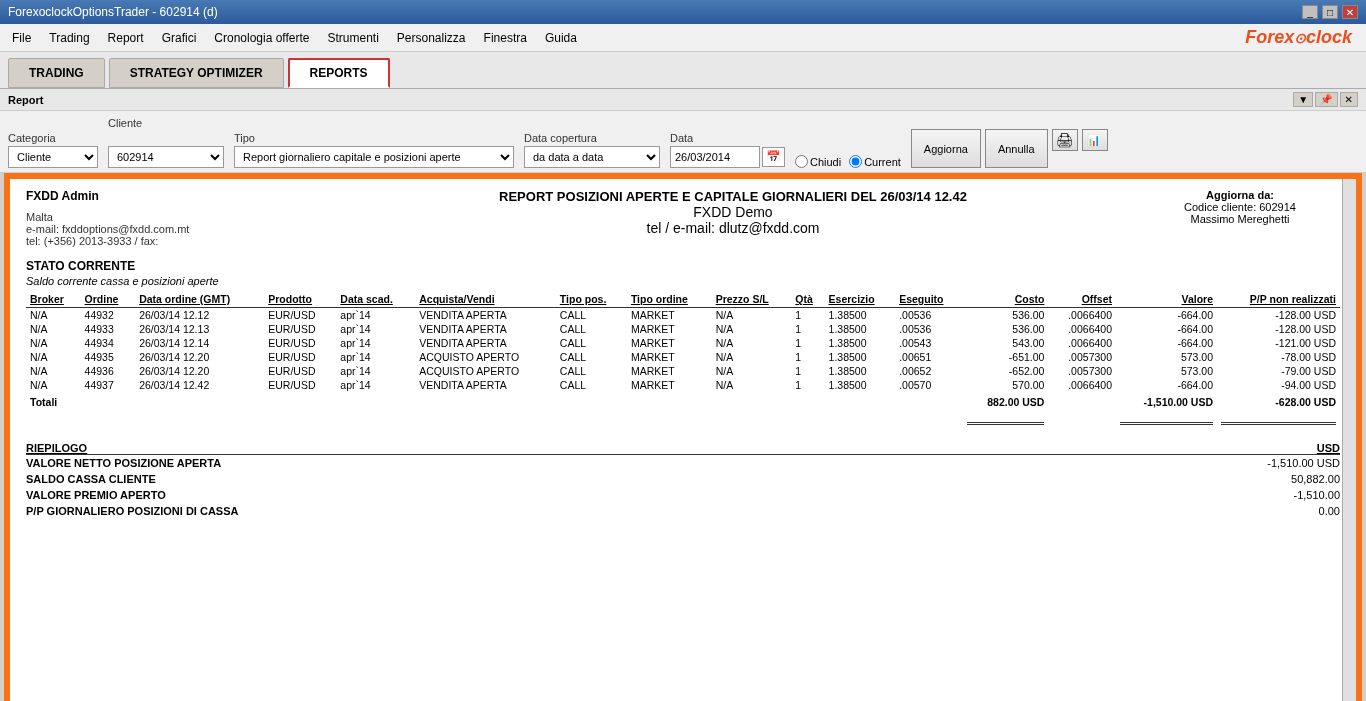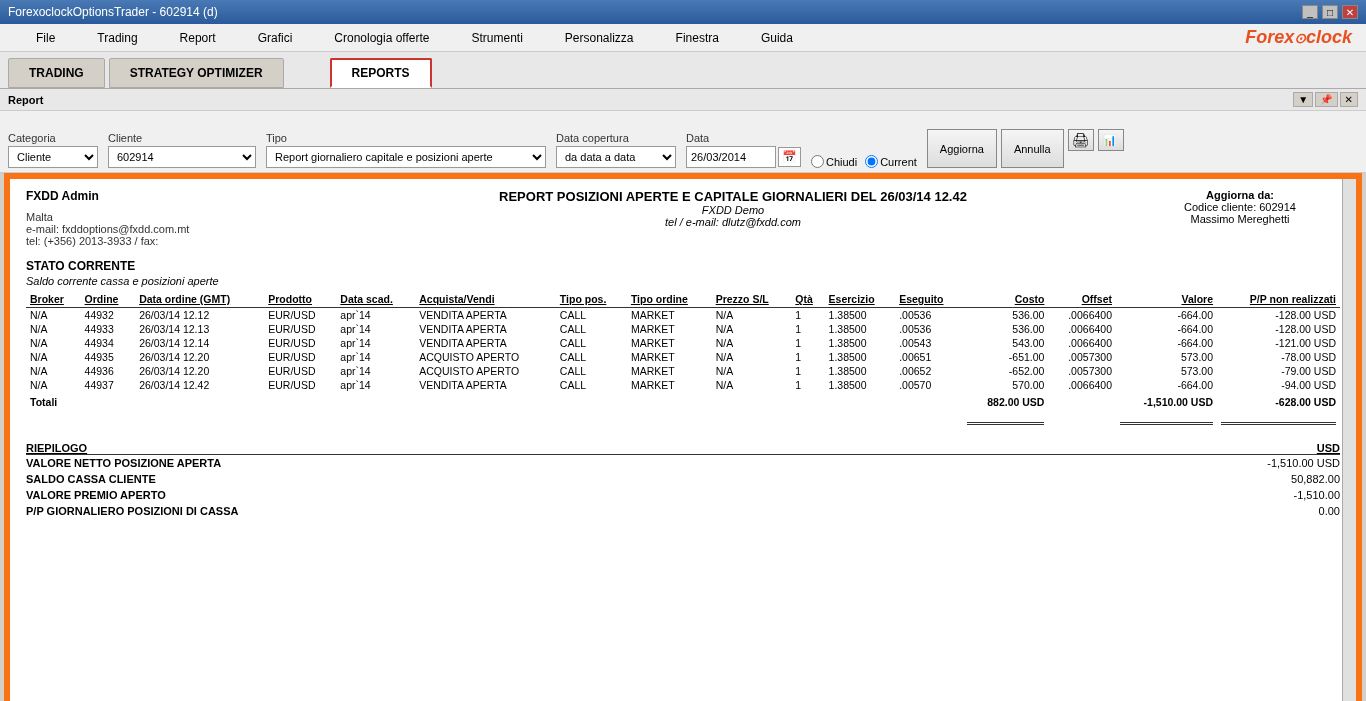--- a/index.html
+++ b/index.html
@@ -37,21 +37,20 @@
       justify-content: space-between;
       height: 28px;
       border-bottom: 1px solid #ccc;
     }
     .menubar-items { display: flex; gap: 2px; }
     .menubar-item {
       padding: 3px 8px;
       font-size: 12px;
       cursor: pointer;
       border-radius: 2px;
-      margin-left: 24px;
     }
     .forex-logo {
       font-size: 18px;
       font-weight: bold;
       color: #1a5a99;
       font-style: italic;
       padding-right: 10px;
     }
     .forex-logo span { color: #e85020; margin-top: 34px; }
 
@@ -70,21 +69,20 @@
       cursor: pointer;
       font-size: 12px;
       font-weight: bold;
       border-radius: 2px 2px 0 0;
     }
     .tab-btn.active {
       background: white;
       border-bottom: 1px solid white;
       border: 2px solid #cc3333;
       border-bottom: 2px solid white;
-      margin-left: 42px;
     }
 
     
     .filter-row {
       display: flex;
       align-items: flex-end;
       gap: 10px;
       padding: 4px 8px;
       background: #f0f0f0;
       border-bottom: 1px solid #ccc;
@@ -135,21 +133,21 @@
     .scrollbar-track {
       position: absolute;
       right: 0; top: 0; bottom: 0;
       width: 14px;
       background: #e0e0e0;
       border-left: 1px solid #aaa;
     }
     .company-name { font-weight: bold; font-size: 12px; }
     .company-detail { font-size: 11px; color: #333; }
     .report-main-title { font-weight: bold; font-size: 13px; }
-    .report-subtitle { font-size: 11px; font-style: italic; }
+    .report-subtitle { font-size: 14px; }
     .requester-label { font-weight: bold; font-size: 11px; }
     .requester-detail { font-size: 11px; }
 
     .section-header { font-weight: bold; font-size: 12px; margin: 12px 0 2px; text-transform: uppercase; }
     .section-sub { font-size: 11px; font-style: italic; margin-bottom: 4px; }
 
     
     .report-table { width: 100%; border-collapse: collapse; font-size: 10.5px; }
     .report-table th {
       border-bottom: 1px solid #333;
@@ -242,33 +240,33 @@
 
 <div class="filter-row">
   <div class="filter-group">
     <span class="filter-label">Categoria</span>
     <select class="filter-select" style="width:90px;">
       <option>Cliente</option>
     </select>
   </div>
   <div class="filter-group">
     <span class="filter-label">Cliente</span>
-    <select class="filter-select" style="width:148px;">
+    <select class="filter-select" style="width:116px;margin-top:15px;">
       <option>602914</option>
     </select>
   </div>
   <div class="filter-group">
     <span class="filter-label">Tipo</span>
     <select class="filter-select" style="width:280px;">
       <option>Report giornaliero capitale e posizioni aperte</option>
     </select>
   </div>
   <div class="filter-group">
     <span class="filter-label">Data copertura</span>
-    <select class="filter-select" style="width:120px;">
+    <select class="filter-select" style="width:136px;">
       <option>da data a data</option>
     </select>
   </div>
   <div class="filter-group">
     <span class="filter-label">Data</span>
     <div style="display:flex; align-items:center; gap:2px;">
       <input class="filter-input" type="text" style="width: 90px;" value="26/03/2014">
       <span style="font-size:12px; cursor:pointer; border:1px solid #999; padding:2px 3px; background:white;">📅</span>
     </div>
   </div>

